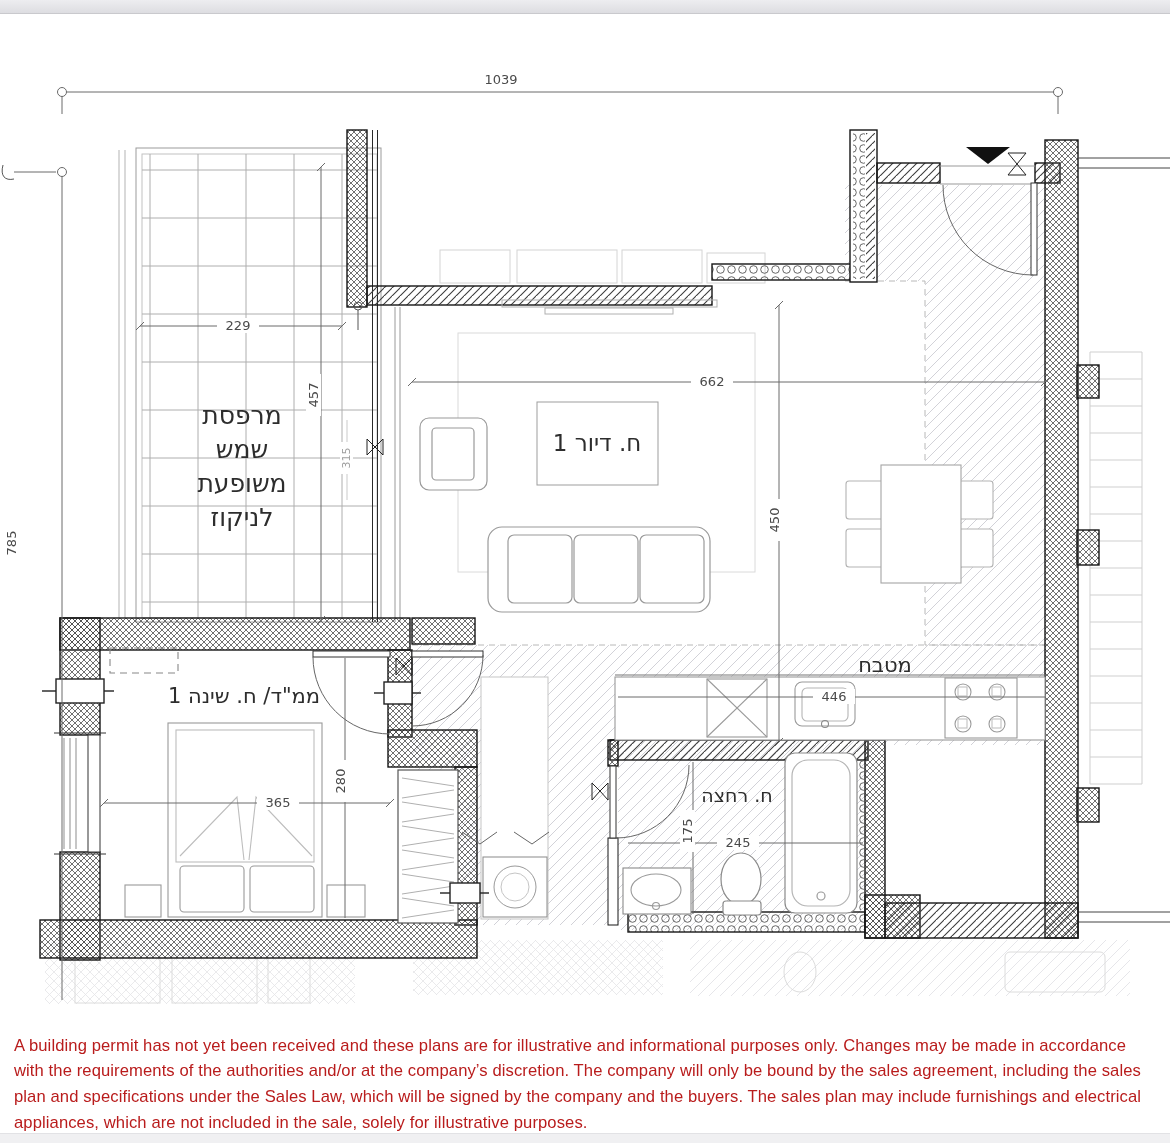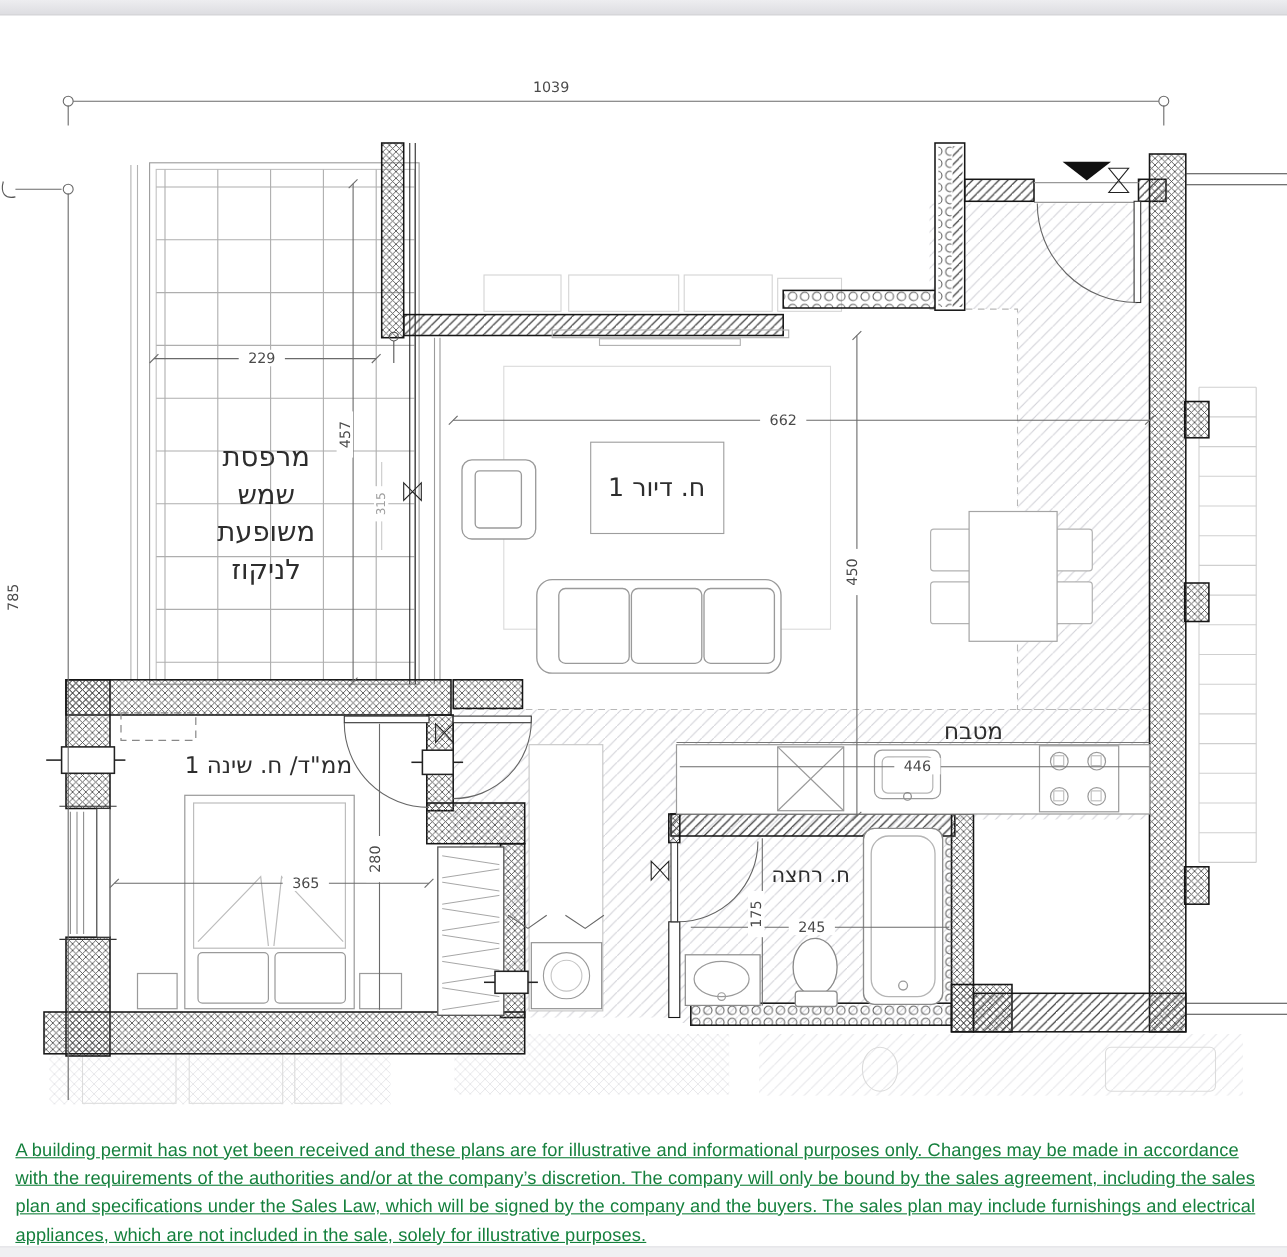--- a/index.html
+++ b/index.html
@@ -5,21 +5,21 @@
   html,body{margin:0;padding:0;background:#fff;}
   #stage{position:relative;width:1170px;height:1143px;background:#ffffff;overflow:hidden;
          font-family:"DejaVu Sans",sans-serif;padding-left:45px;}
   #topbar{position:absolute;left:0;top:0;width:1170px;height:13px;
           background:linear-gradient(#ededf0,#dddde1);border-bottom:1px solid #c9c9cd;}
   #bottombar{position:absolute;left:0;top:1133px;width:1170px;height:10px;
           background:#f0f0f2;border-top:1px solid #e2e2e5;}
   #plan-svg{position:absolute;left:0;top:0;}
   #disclaimer{position:absolute;left:14px;top:1016px;width:1142px;
           font-family:"Liberation Sans","DejaVu Sans",sans-serif;
-          font-size:16.6px;line-height:1.55;color:#15803d;letter-spacing:0.1px;text-decoration:underline;}
+          font-size:16.6px;line-height:1.55;color:#b91c1c;letter-spacing:0.1px;}
   text{font-family:"DejaVu Sans",sans-serif;}
   .dim{font-size:13px;fill:#4a4a4a;}
   .dimg{font-size:11px;fill:#9f9f9f;}
   .room{fill:#2d2d2d;}
 </style>
 </head>
 <body>
 
 <div id="stage">
   <div id="topbar"></div>

